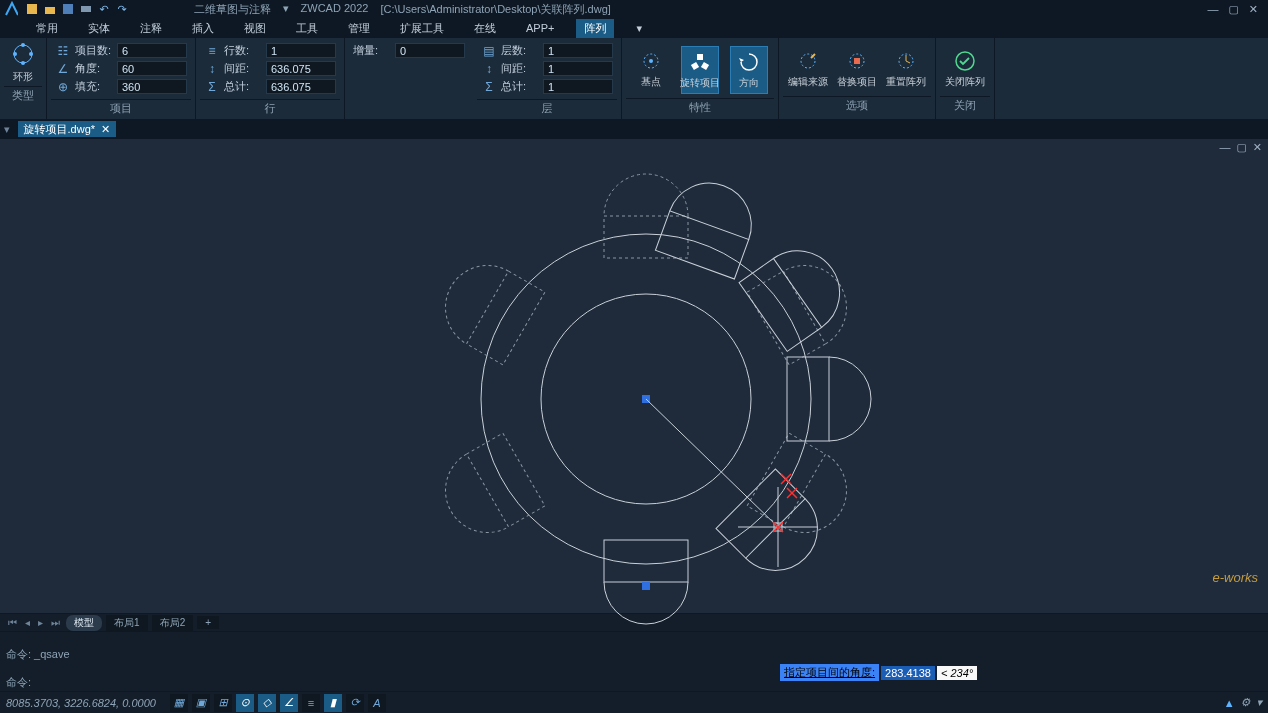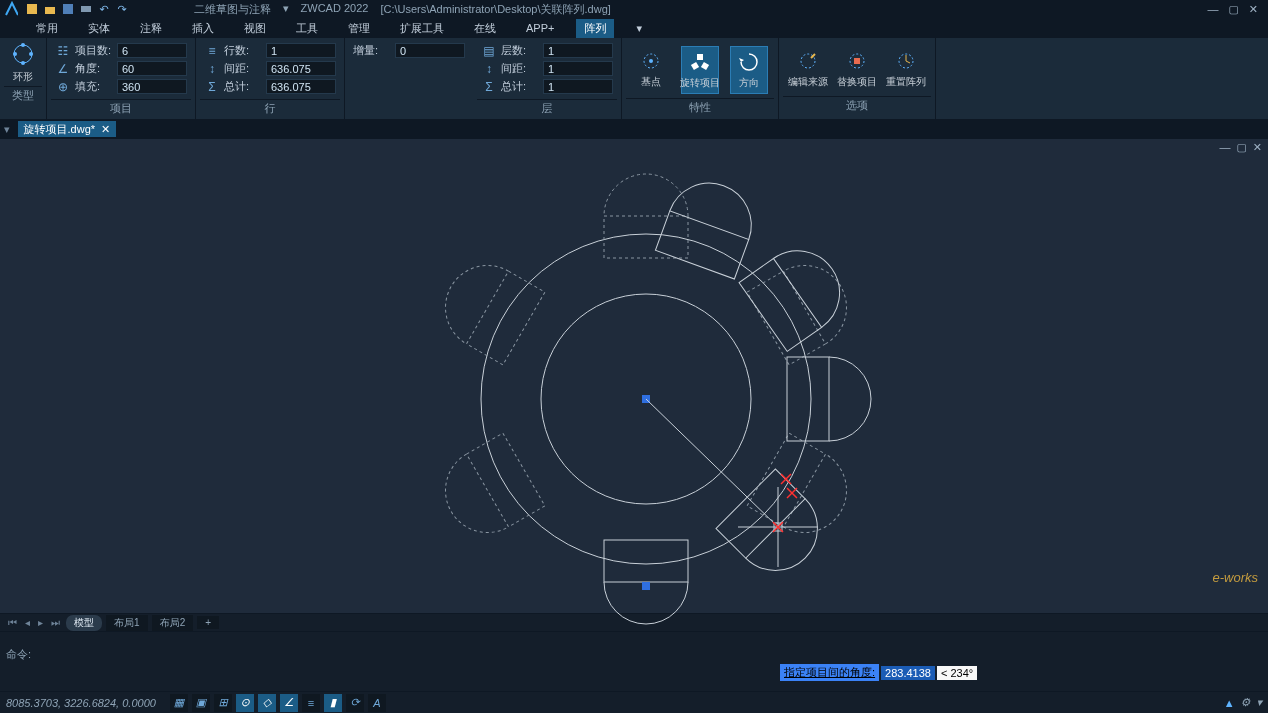--- a/index.html
+++ b/index.html
@@ -34,21 +34,21 @@
 .rb-btn .lbl { font-size: 10px; white-space: nowrap; }
 .filetabs { height: 18px; background: #0e1824; display: flex; align-items: center; }
 .ft-tab { background: #1b5c86; color: #fff; padding: 1px 6px; margin-left: 4px; display: flex; align-items: center; gap: 6px; height: 16px; font-size: 11px; }
 .ft-close { cursor: pointer; }
 .canvas-area { flex: 1; background: #1f2b3b; position: relative; border-top: 1px solid #0e1824; }
 .canvas-ctrls { position: absolute; top: 2px; right: 6px; color: #9fb2c4; display: flex; gap: 6px; font-size: 10px; }
 svg.drawing { position: absolute; top: 0; left: 0; }
 .dynprompt { position: absolute; left: 780px; top: 525px; display: flex; align-items: center; gap: 2px; font-size: 10px; }
 .dynprompt .lbl-box { background: #3b82f6; color: #000; padding: 1px 4px; text-decoration: underline; }
 .dynprompt .val-box { background: #1b5cb5; color: #fff; padding: 1px 4px; }
-.dynprompt .ang-box { background: #f8f8f8; color: #000; padding: 1px 4px; }
+.dynprompt .ang-box { background: #f8f8f8; color: #000; padding: 1px 4px; font-style: italic; }
 .modeltabs { height: 18px; background: #141e2a; display: flex; align-items: center; gap: 4px; padding-left: 6px; border-top: 1px solid #0e1824; }
 .modeltabs .mtab { padding: 1px 8px; background: #0f1821; color: #8ea3b5; cursor: pointer; font-size: 10px; }
 .modeltabs .mtab.active { background: #2b3b4b; color: #e2ecf5; border-radius: 7px; }
 .modeltabs .arrow { color: #6f8499; padding: 0 2px; cursor: pointer; font-size: 10px; }
 .cmdline { height: 60px; background: #141e2a; color: #8ea3b5; padding: 2px 6px; font-family: Consolas, monospace; font-size: 11px; white-space: pre; overflow: hidden; border-top: 1px solid #0e1824; }
 .statusbar { height: 22px; background: #141e2a; display: flex; align-items: center; padding: 0 6px; gap: 4px; border-top: 1px solid #0e1824; color: #8ea3b5; font-size: 10px; font-style: italic; }
 .sb-coords { width: 160px; }
 .sb-btn { width: 18px; height: 18px; display: flex; align-items: center; justify-content: center; background: #0f1821; color: #6fa8d8; font-size: 11px; }
 .sb-btn.on { background: #1b5c86; color: #fff; }
 .sb-right { margin-left: auto; display: flex; align-items: center; gap: 6px; }
@@ -267,20 +267,34 @@
               <circle cx="11" cy="11" r="7" stroke="#5fb4ff" fill="none" stroke-dasharray="2 2"></circle>
               <path d="M11 5v6l4 2" stroke="#e8b84f" fill="none"></path>
             </svg>
           </span>
           <span class="lbl">重置阵列</span>
         </div>
     </div>
     <div class="rb-footer">选项</div>
   </div>
 
+  <div class="rb-group">
+    <div class="rb-section-buttons">
+      <div class="rb-btn">
+          <span class="glyph">
+            <svg width="22" height="22">
+              <circle cx="11" cy="11" r="9" stroke="#4fd88f" fill="none" stroke-width="1.5"></circle>
+              <path d="M6 11l3 3l6-6" stroke="#4fd88f" fill="none" stroke-width="1.8"></path>
+            </svg>
+          </span>
+          <span class="lbl">关闭阵列</span>
+        </div>
+    </div>
+    <div class="rb-footer">关闭</div>
+  </div>
 </div>
 
 <div class="filetabs">
   <span style="padding:0 4px;color:#6f8499">▾</span>
   <div class="ft-tab">
     <span>旋转项目.dwg*</span>
     <span class="ft-close">✕</span>
   </div>
 </div>
 
@@ -383,20 +397,21 @@
   <span class="arrow">◂</span>
   <span class="arrow">▸</span>
   <span class="arrow">⏭</span>
   <span class="mtab active">模型</span>
   <span class="mtab">布局1</span>
   <span class="mtab">布局2</span>
   <span class="mtab">+</span>
 </div>
 
 <div class="cmdline">
+<div>命令: _qsave</div>
 <div>命令:</div>
 
 
 
 </div>
 
 <div class="statusbar">
   <span class="sb-coords">8085.3703, 3226.6824, 0.0000</span>
   <span class="sb-btn">▦</span>
   <span class="sb-btn">▣</span>

